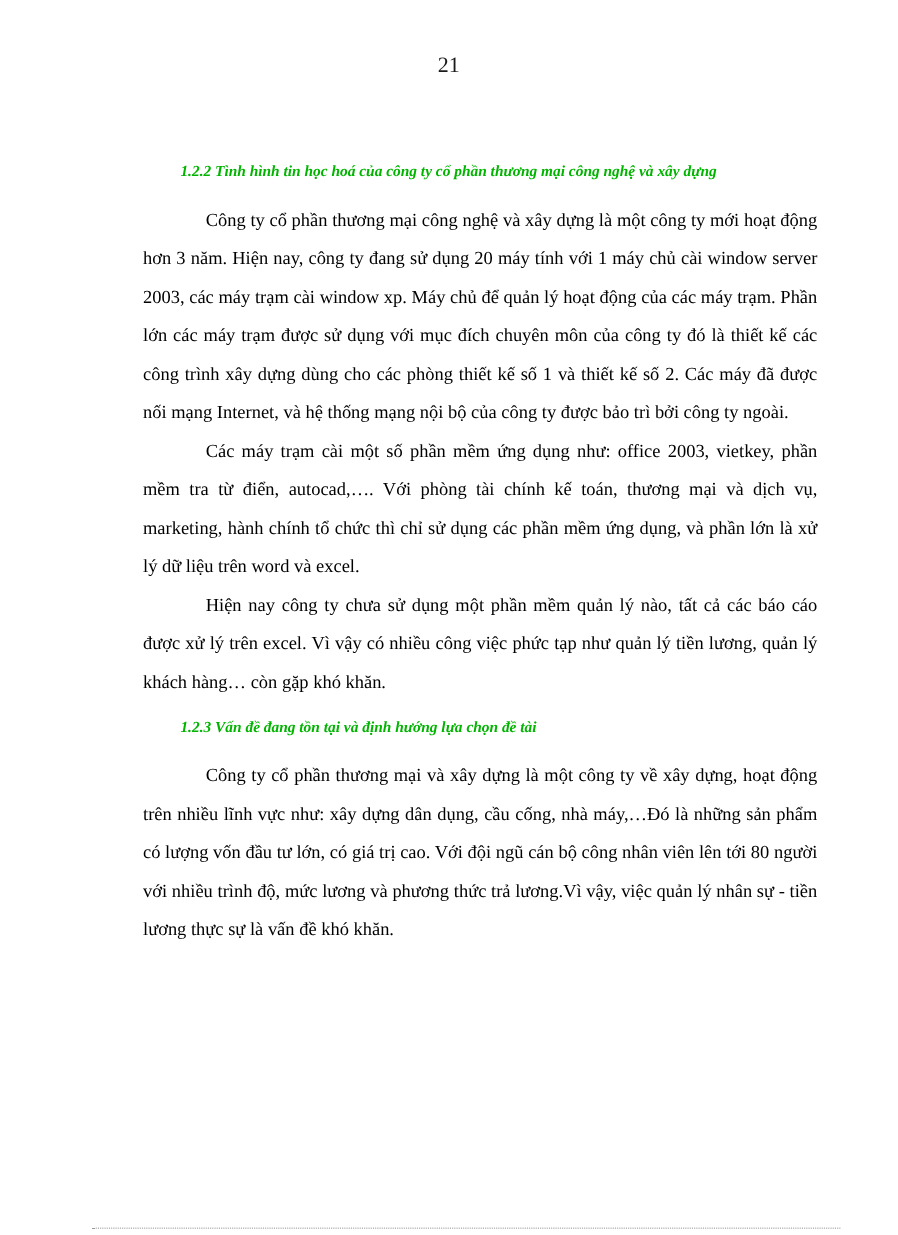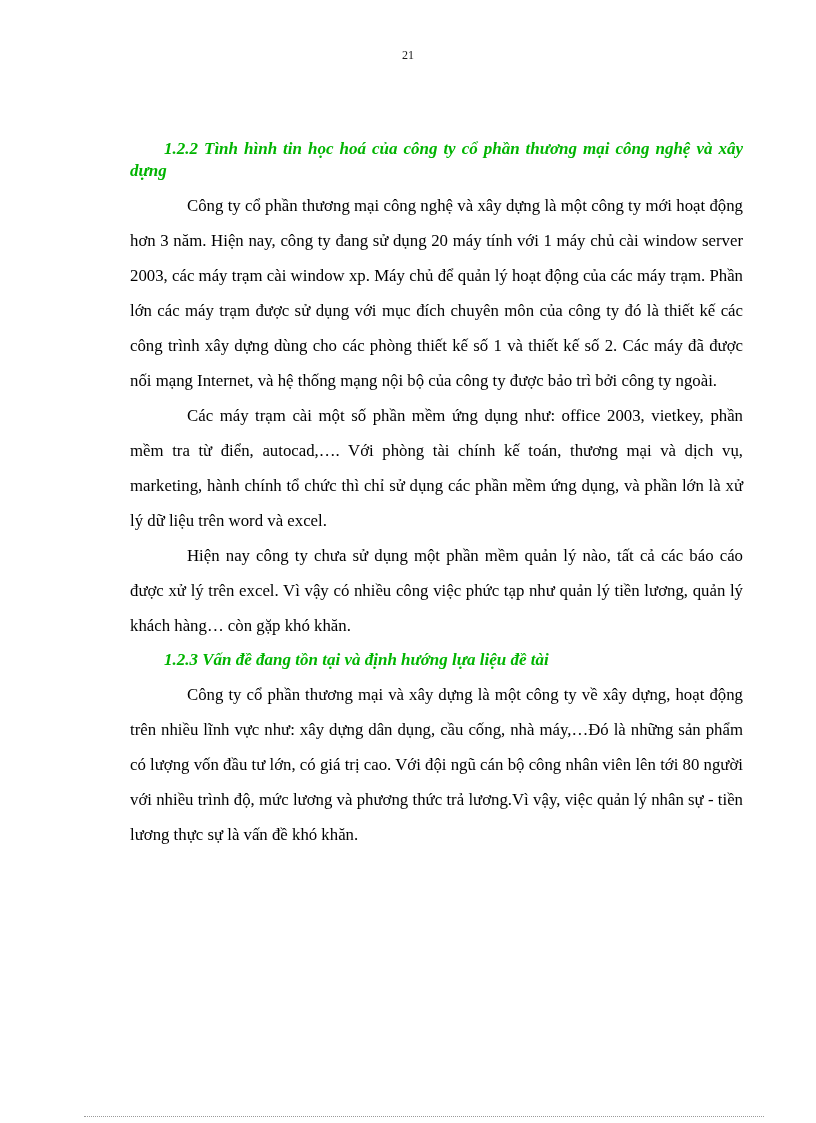--- a/index.html
+++ b/index.html
@@ -13,39 +13,39 @@
     height: 1123px;
     background: #ffffff;
     overflow: hidden;
   }
   .page-number {
     position: absolute;
     top: 48px;
     left: 0;
     width: 100%;
     text-align: center;
-    font-size: 12px;
+    font-size: 20px;
     color: #1a1a1a;
   }
   .content {
     position: absolute;
     top: 132px;
     left: 130px;
     width: 613px;
     color: #000000;
     font-size: 16.8px;
     line-height: 35px;
     text-align: justify;
   }
   .heading {
     color: #00b400;
-    font-size: 17px;
+    font-size: 14px;
     font-weight: bold;
     font-style: italic;
-    line-height: 22px;
+    line-height: 38px;
     text-indent: 34px;
     text-align: justify;
     margin-top: 6px;
     margin-bottom: 6px;
   }
   .para {
     text-indent: 57px;
     margin: 0;
   }
   .dotted-line {
@@ -66,21 +66,21 @@
   <div class="content">
 
     <h2 class="heading">1.2.2 Tình hình tin học hoá của công ty cổ phần thương mại công nghệ và xây dựng</h2>
 
     <p class="para">Công ty cổ phần thương mại  công nghệ và xây dựng là một công ty mới hoạt động hơn 3 năm. Hiện nay, công ty đang sử dụng 20 máy tính với 1 máy chủ cài window server 2003, các máy trạm cài window xp. Máy chủ để quản lý hoạt động của các máy trạm. Phần lớn các máy trạm được sử dụng với mục đích chuyên môn của công ty đó là thiết kế các công trình xây dựng dùng cho các phòng thiết kế số 1 và thiết kế số 2. Các máy đã được nối mạng Internet, và hệ thống mạng nội bộ của công ty được bảo trì bởi công ty ngoài.</p>
 
     <p class="para">Các máy trạm cài một số phần mềm ứng dụng như: office 2003, vietkey, phần mềm tra từ điển, autocad,…. Với phòng tài chính kế toán, thương mại và dịch vụ, marketing,  hành chính tổ chức thì chỉ sử dụng các phần mềm ứng dụng, và phần lớn là xử lý dữ liệu  trên word và excel.</p>
 
     <p class="para">Hiện nay công ty chưa sử dụng một phần mềm quản lý nào, tất cả các báo cáo được xử lý trên excel. Vì vậy có nhiều  công việc phức tạp như quản lý tiền lương,  quản lý khách hàng…  còn gặp khó khăn.</p>
 
-    <h2 class="heading">1.2.3 Vấn đề đang tồn tại và định hướng lựa liệu đề tài</h2>
+    <h2 class="heading">1.2.3 Vấn đề đang tồn tại và định hướng lựa chọn đề tài</h2>
 
     <p class="para">Công ty cổ phần thương mại  và xây dựng là một công ty về xây dựng, hoạt động trên nhiều lĩnh vực như: xây dựng dân dụng, cầu cống, nhà máy,…Đó là những sản phẩm có lượng vốn đầu tư lớn, có giá trị cao. Với đội ngũ cán bộ công nhân viên lên tới 80 người với nhiều trình độ, mức lương và phương thức trả lương.Vì vậy, việc quản lý nhân sự - tiền lương thực sự là vấn đề khó khăn.</p>
 
 
   </div>
 
   <div class="dotted-line"></div>
 
 </div>
 

